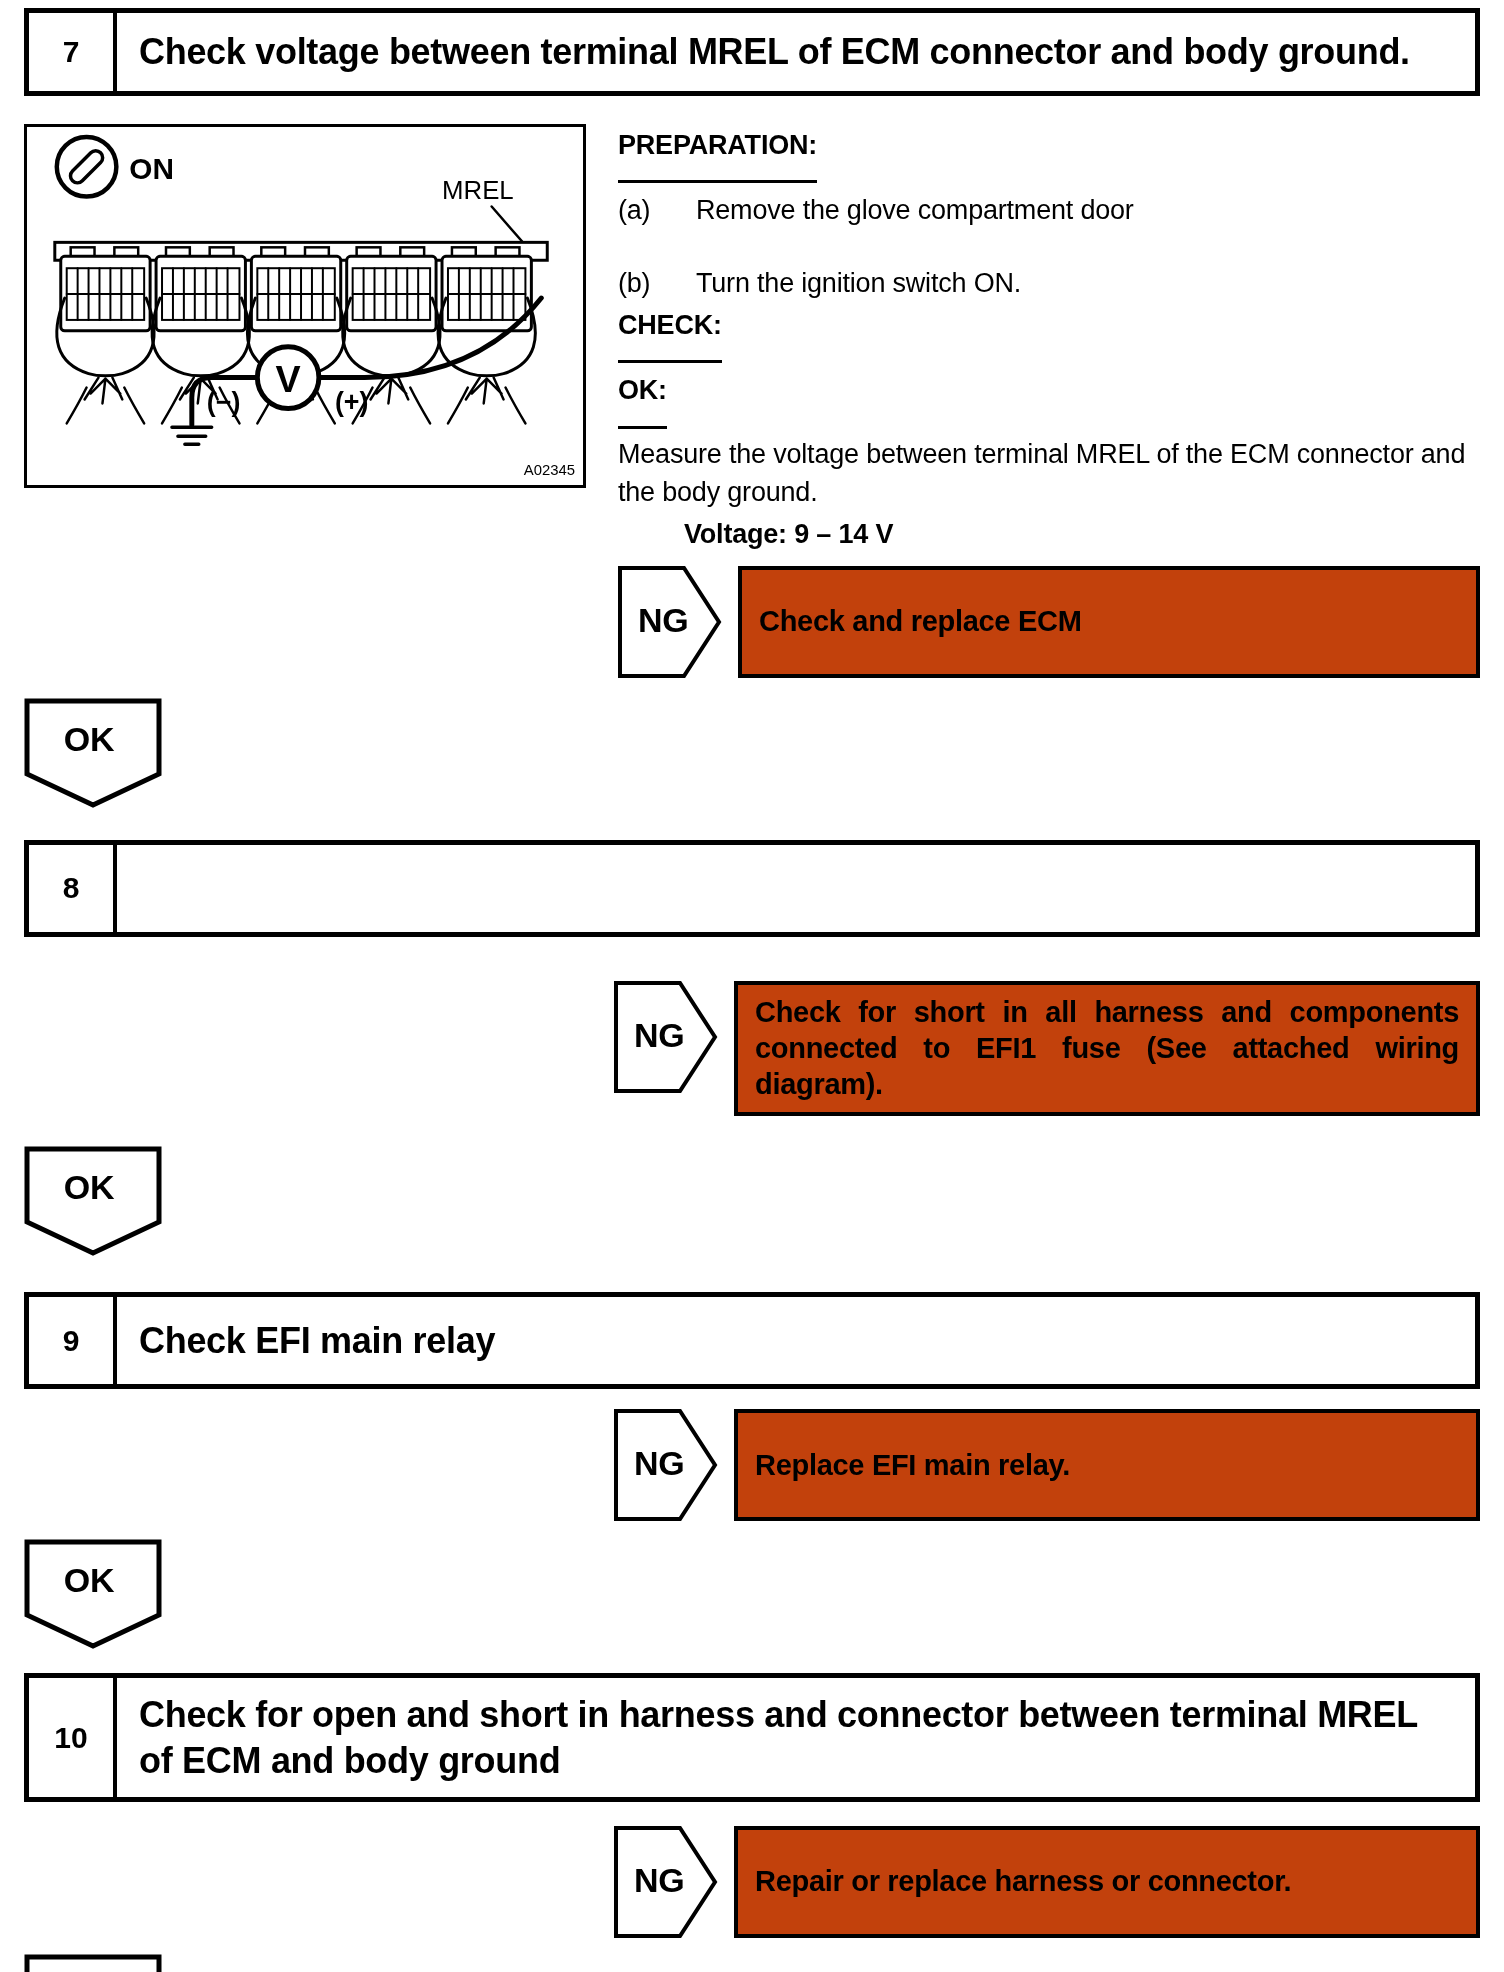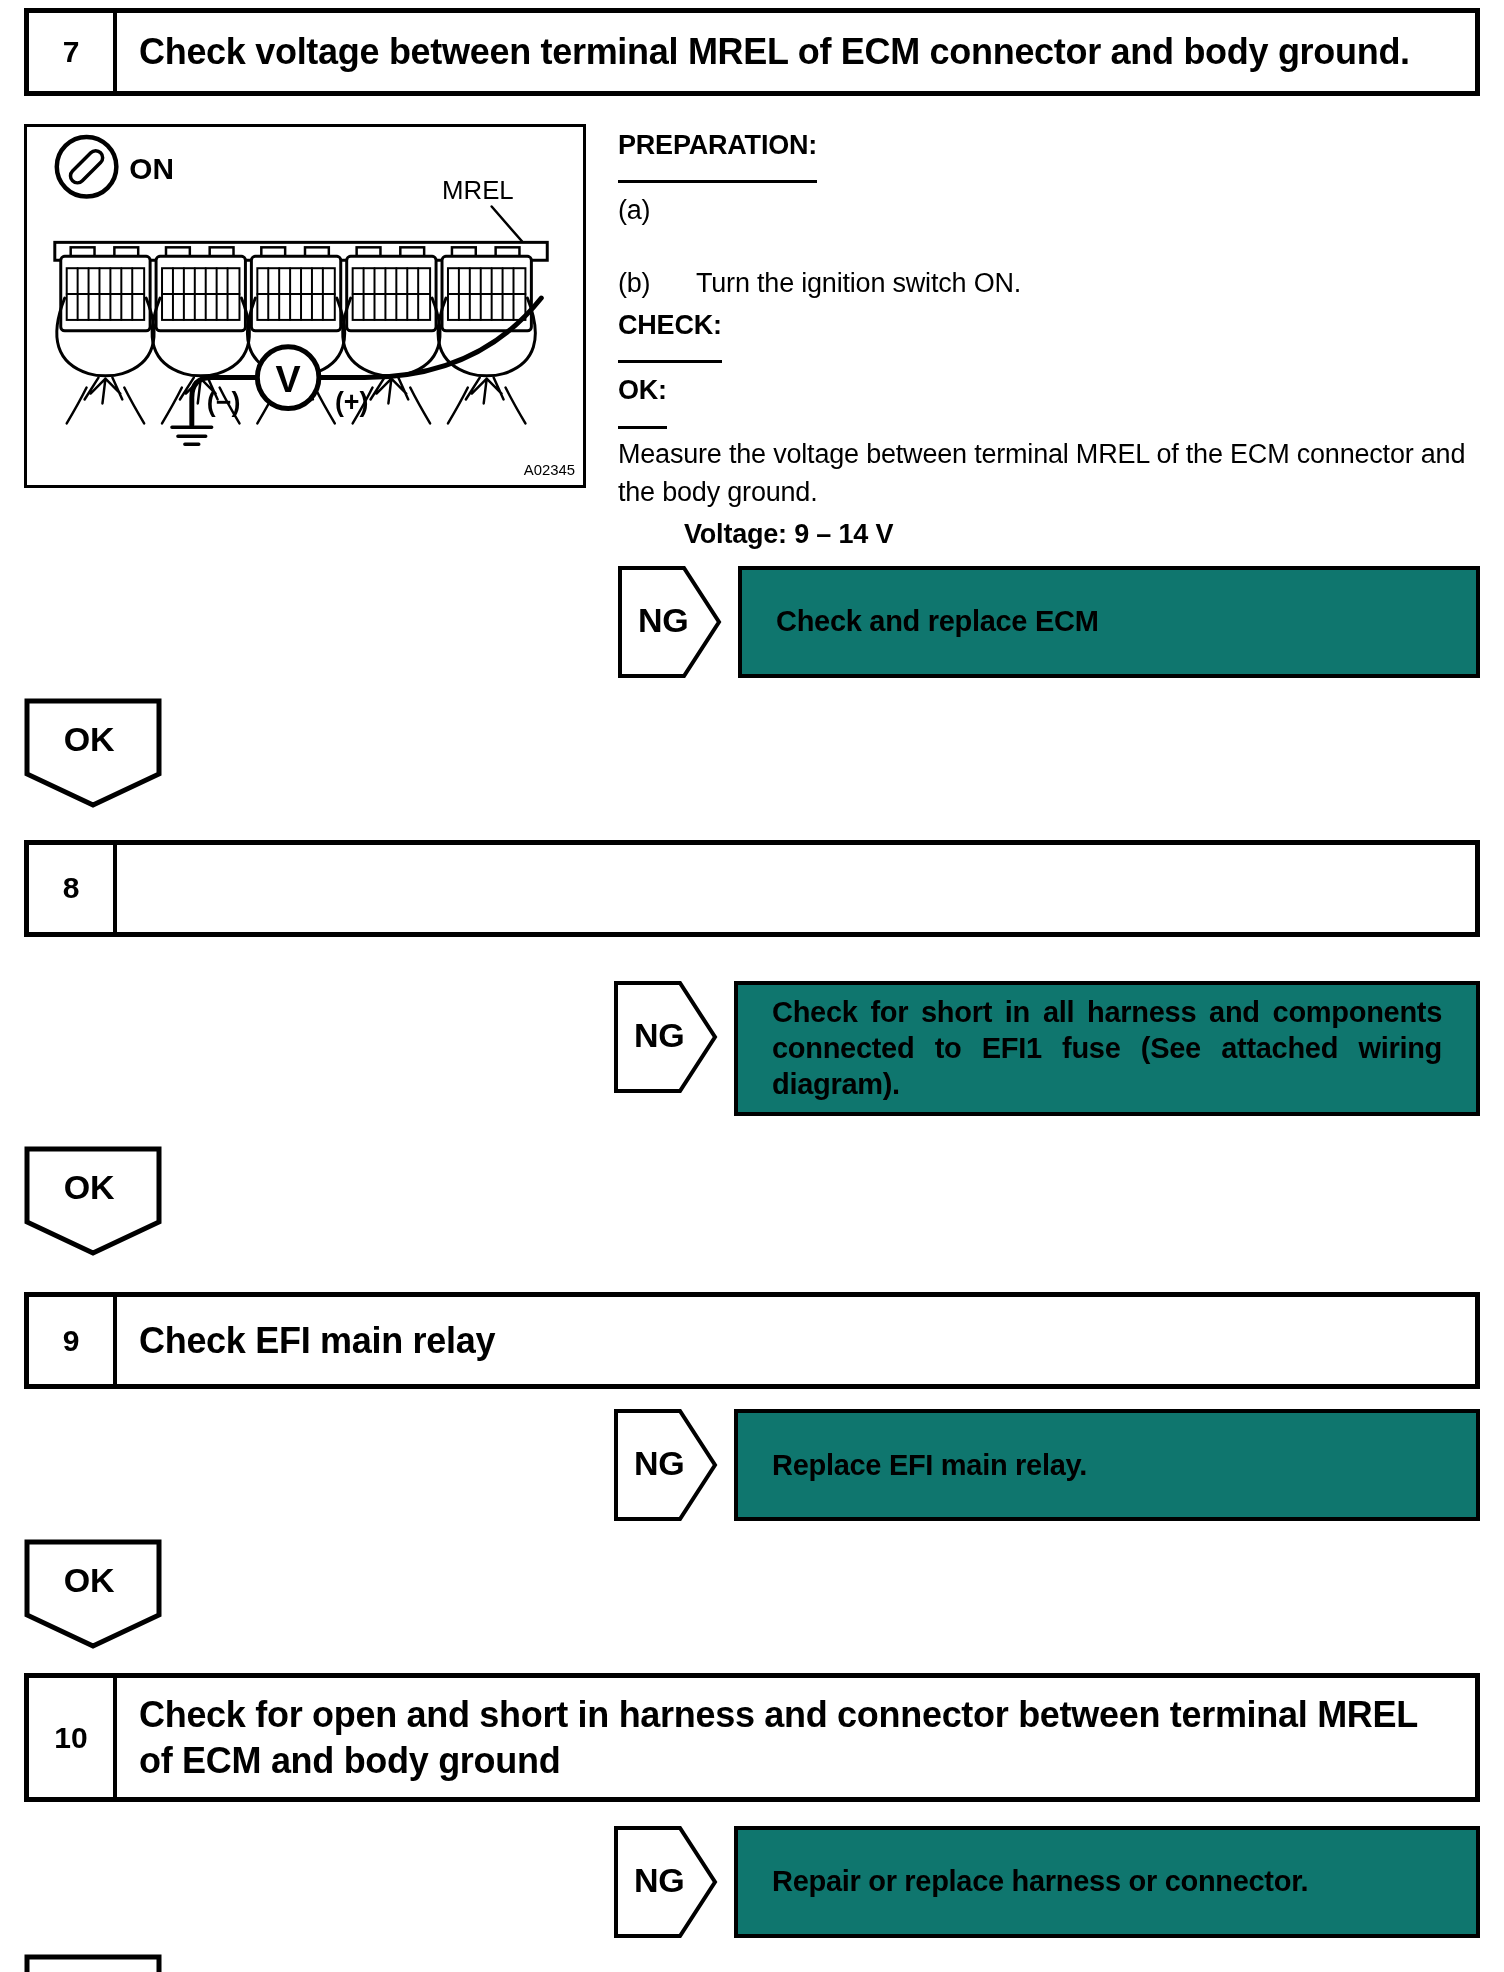--- a/index.html
+++ b/index.html
@@ -40,22 +40,22 @@
   .spec { font-weight: 700; padding-left: 66px; margin-top: 4px; }
 
   
   .ng-row { display: flex; margin-top: 12px; }
   .ng-row.standalone { margin-left: 590px; }
   .ng-tag { width: 104px; height: 112px; flex: none; position: relative; }
   .ng-tag svg, .ok-tag svg { position: absolute; left: 0; top: 0; width: 100%; height: 100%; }
   .tag-label { position: absolute; font-weight: 700; font-size: 34px; letter-spacing: -0.3px; }
   .ng-tag .tag-label { left: 20px; top: 50%; transform: translateY(-54%); }
   .ng-box {
-    flex: 1; margin-left: 16px; border: 4px solid #000; background: #0f766e;
-    padding: 10px 34px; min-height: 112px;
+    flex: 1; margin-left: 16px; border: 4px solid #000; background: #c2410c;
+    padding: 10px 17px; min-height: 112px;
     font-weight: 700; font-size: 29px; line-height: 1.24; letter-spacing: -0.3px;
     display: flex; align-items: center;
   }
   .ng-box .justify { text-align: justify; }
 
   
   .ok-tag { width: 138px; height: 110px; position: relative; }
   .ok-tag .tag-label { left: 50%; top: 22px; transform: translateX(-58%); }
 
   .mt20 { margin-top: 20px; } .mt32 { margin-top: 32px; } .mt44 { margin-top: 44px; }
@@ -127,20 +127,21 @@
 
           <text x="552" y="350" font-size="15" text-anchor="end" fill="#000" stroke="none">A02345</text>
         </g>
       </svg>
     </div>
 
     <div class="instructions">
       <div><span class="u-head">PREPARATION:</span></div>
       <div class="lettered">
         <span class="marker">(a)</span>
+        <span>Remove the glove compartment door</span>
       </div>
       <div class="vgap"></div>
       <div class="lettered">
         <span class="marker">(b)</span>
         <span>Turn the ignition switch ON.</span>
       </div>
       <div><span class="u-head">CHECK:</span></div>
       <div><span class="u-head">OK:</span></div>
       <div>Measure the voltage between terminal MREL of the ECM connector and the body ground.</div>
       <div class="spec">Voltage: 9 – 14 V</div>

